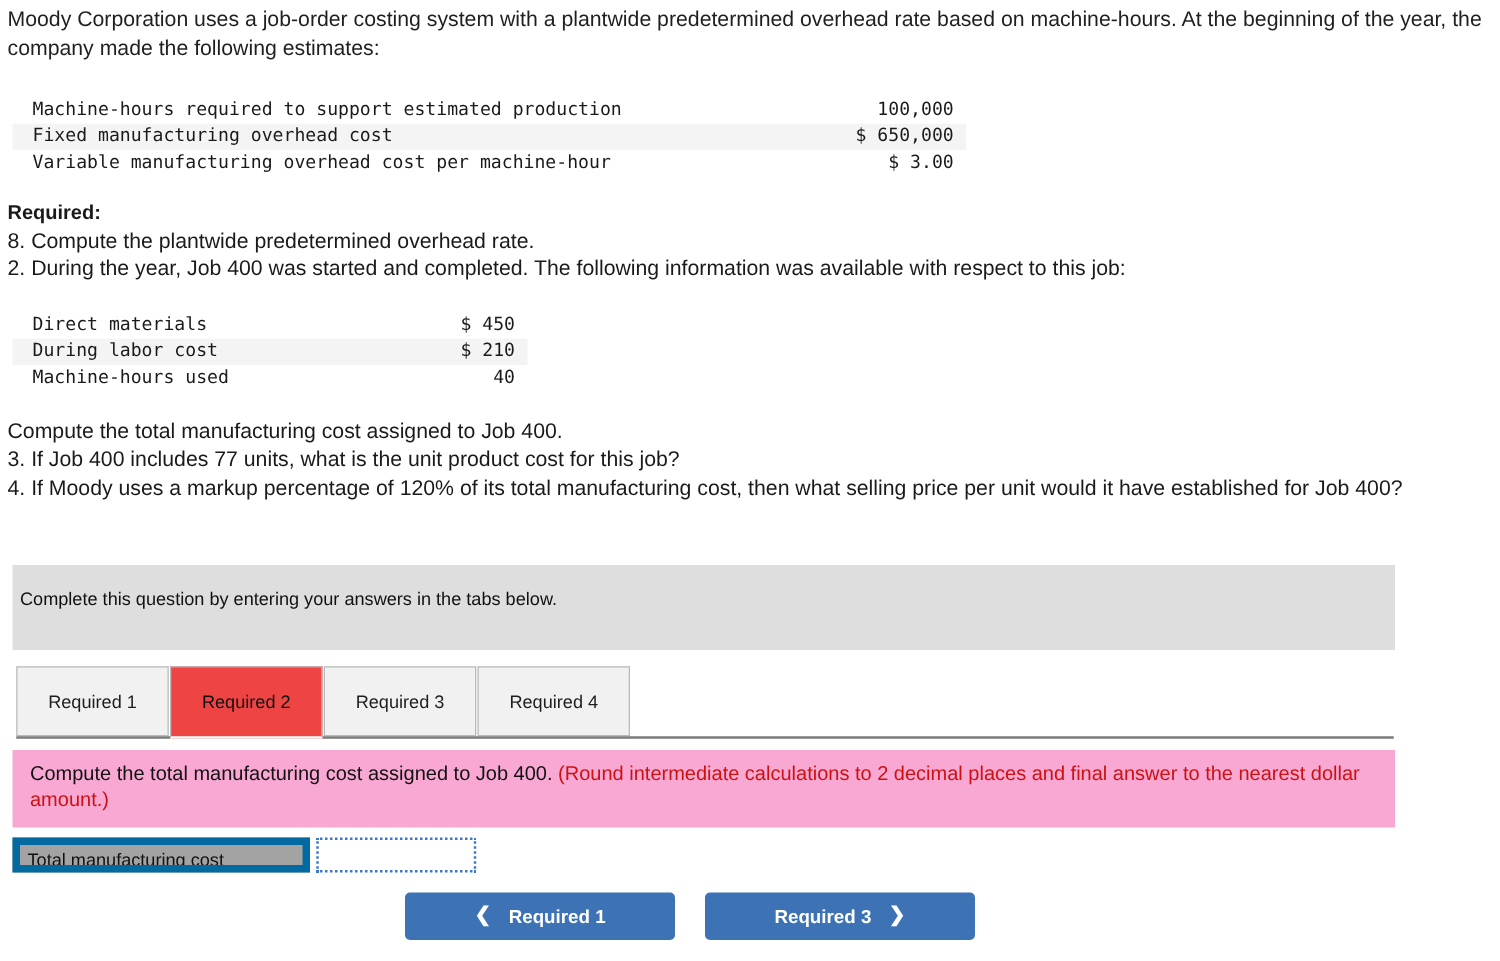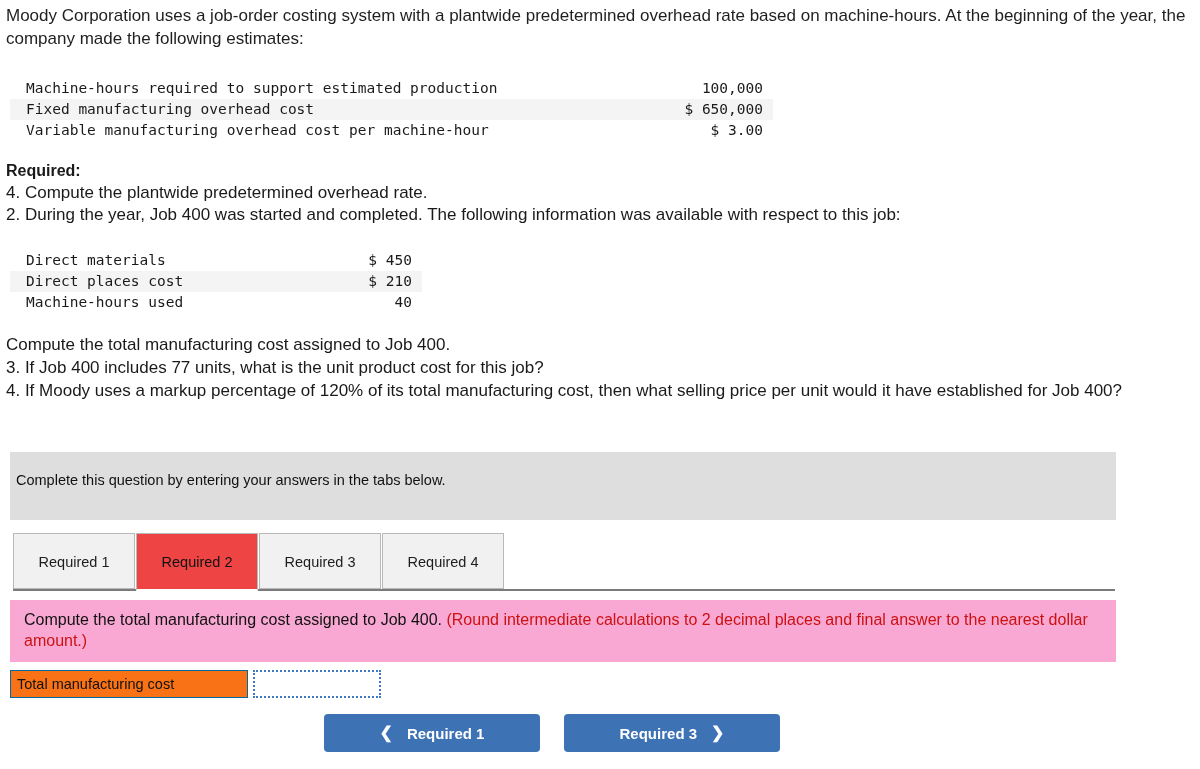--- a/index.html
+++ b/index.html
@@ -166,22 +166,22 @@
     top: 670px;
     height: 28px;
   }
   .ans-label {
     position: absolute;
     left: 0px;
     top: 0px;
     width: 238px;
     height: 28px;
     box-sizing: border-box;
-    background: #f97316;
-    border: 1px solid #0369a1;
+    background: #a3a3a3;
+    border: 6px solid #0369a1;
     font-size: 14.5px;
     line-height: 26px;
     padding-left: 6px;
     color: #111;
     white-space: nowrap;
     overflow: hidden;
   }
   .ans-input {
     position: absolute;
     left: 243px;
@@ -244,32 +244,32 @@
     </tr>
     <tr>
       <td class="lbl">Variable manufacturing overhead cost per machine-hour</td>
       <td class="val">$ 3.00</td>
     </tr>
   </tbody>
 </table>
 
 <div class="required-block">
   <div class="hd">Required:</div>
-  <div>4. Compute the plantwide predetermined overhead rate.</div>
+  <div>8. Compute the plantwide predetermined overhead rate.</div>
   <div>2. During the year, Job 400 was started and completed. The following information was available with respect to this job:</div>
 </div>
 
 <table class="mono-table" id="job-table">
   <tbody>
     <tr>
       <td class="lbl">Direct materials</td>
       <td class="val">$ 450</td>
     </tr>
     <tr class="shaded">
-      <td class="lbl">Direct places cost</td>
+      <td class="lbl">During labor cost</td>
       <td class="val">$ 210</td>
     </tr>
     <tr>
       <td class="lbl">Machine-hours used</td>
       <td class="val">40</td>
     </tr>
   </tbody>
 </table>
 
 <div class="tail-block">

